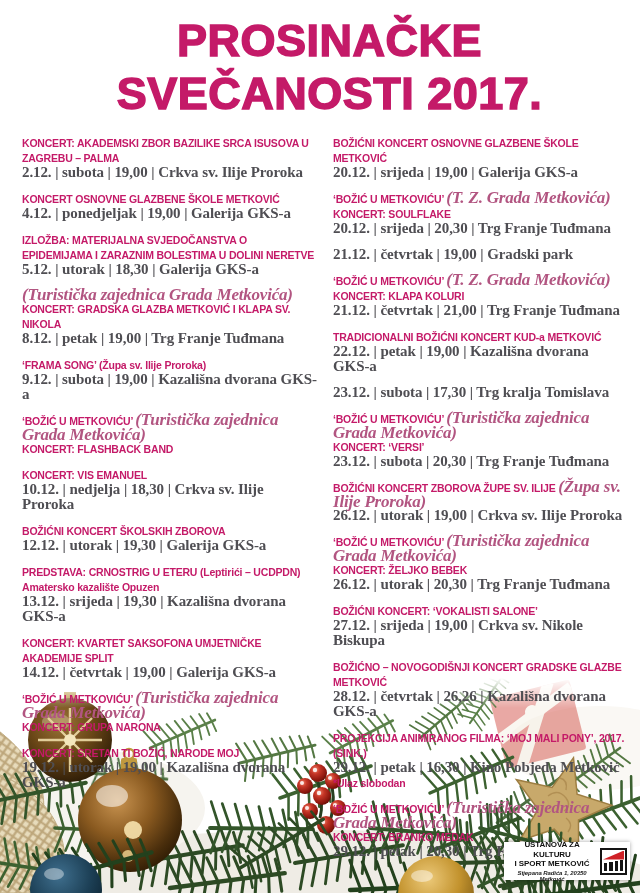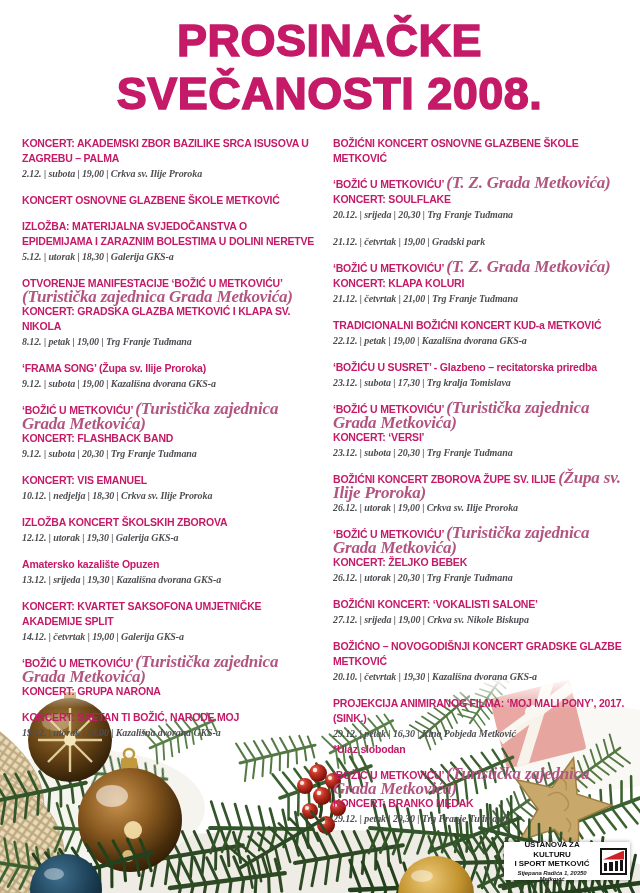--- a/index.html
+++ b/index.html
@@ -16,22 +16,22 @@
   .cols { position:absolute; top:135px; left:22px; right:12px; display:flex; gap:16px; z-index:2; }
   .col  { width:295px; }
   .event { margin-bottom:11px; }
   .ln { line-height:13px; }
   .seg-heading, .seg-free {
       color:#c41a68; font-weight:bold; font-size:10.5px; letter-spacing:-0.2px; }
   .seg-note {
       font-family:"Liberation Serif", serif; font-style:italic; font-weight:bold;
       color:#b25581; font-size:17px; letter-spacing:-0.2px; }
   .seg-details {
-      font-family:"Liberation Serif", serif; font-style:italic; font-weight:bold;
-      color:#4f4e53; font-size:10px; line-height:15px; letter-spacing:-0.1px; }
+      font-family:"Liberation Serif", serif; font-weight:bold;
+      color:#4f4e53; font-size:15px; line-height:15px; letter-spacing:-0.1px; }
 
   
   .deco { position:absolute; left:0; bottom:0; width:640px; height:215px; z-index:1; }
 
   
   .badge { position:absolute; left:504px; top:842px; width:126px; height:38px; z-index:3;
            background:#fff; display:flex; align-items:center; padding:2px 3px;
            box-shadow:0 0 4px rgba(0,0,0,.35); }
   .badge-text { flex:1; text-align:center; }
   .badge-l  { font-size:8px; font-weight:bold; color:#101010; line-height:9.5px; letter-spacing:-0.1px; }
@@ -45,99 +45,99 @@
   .logo-bars i:nth-child(1){height:70%;} .logo-bars i:nth-child(2){height:80%;}
   .logo-bars i:nth-child(3){height:90%;} .logo-bars i:nth-child(4){height:100%;}
 </style>
 </head>
 <body>
 
 <div class="page">
 
   <header class="title">
     <div>PROSINAČKE</div>
-    <div>SVEČANOSTI 2008.</div>
+    <div>SVEČANOSTI 2017.</div>
   </header>
 
   <main class="cols">
     <div class="col" id="col-left">
         <div class="event">
           <div class="ln"><span class="seg-heading">KONCERT: AKADEMSKI ZBOR BAZILIKE SRCA ISUSOVA U ZAGREBU – PALMA</span></div>
           <div class="ln"><span class="seg-details">2.12. | subota | 19,00 | Crkva sv. Ilije Proroka</span></div>
         </div>
         <div class="event">
           <div class="ln"><span class="seg-heading">KONCERT OSNOVNE GLAZBENE ŠKOLE METKOVIĆ</span></div>
+          <div class="ln"><span class="seg-details">4.12. | ponedjeljak | 19,00 | Galerija GKS-a</span></div>
         </div>
         <div class="event">
           <div class="ln"><span class="seg-heading">IZLOŽBA: MATERIJALNA SVJEDOČANSTVA O EPIDEMIJAMA I ZARAZNIM BOLESTIMA U DOLINI NERETVE</span></div>
           <div class="ln"><span class="seg-details">5.12. | utorak | 18,30 | Galerija GKS-a</span></div>
         </div>
         <div class="event">
-          <div class="ln"><span class="seg-heading">OTVORENJE MANIFESTACIJE ‘BOŽIĆ U METKOVIĆU’</span></div>
           <div class="ln"><span class="seg-note">(Turistička zajednica Grada Metkovića)</span></div>
           <div class="ln"><span class="seg-heading">KONCERT: GRADSKA GLAZBA METKOVIĆ I KLAPA SV. NIKOLA</span></div>
           <div class="ln"><span class="seg-details">8.12. | petak | 19,00 | Trg Franje Tuđmana</span></div>
         </div>
         <div class="event">
           <div class="ln"><span class="seg-heading">‘FRAMA SONG’ (Župa sv. Ilije Proroka)</span></div>
           <div class="ln"><span class="seg-details">9.12. | subota | 19,00 | Kazališna dvorana GKS-a</span></div>
         </div>
         <div class="event">
           <div class="ln"><span class="seg-heading">‘BOŽIĆ U METKOVIĆU’ </span><span class="seg-note">(Turistička zajednica Grada Metkovića)</span></div>
           <div class="ln"><span class="seg-heading">KONCERT: FLASHBACK BAND</span></div>
-          <div class="ln"><span class="seg-details">9.12. | subota | 20,30 | Trg Franje Tuđmana</span></div>
         </div>
         <div class="event">
           <div class="ln"><span class="seg-heading">KONCERT: VIS EMANUEL</span></div>
           <div class="ln"><span class="seg-details">10.12. | nedjelja | 18,30 | Crkva sv. Ilije Proroka</span></div>
         </div>
         <div class="event">
-          <div class="ln"><span class="seg-heading">IZLOŽBA KONCERT ŠKOLSKIH ZBOROVA</span></div>
+          <div class="ln"><span class="seg-heading">BOŽIĆNI KONCERT ŠKOLSKIH ZBOROVA</span></div>
           <div class="ln"><span class="seg-details">12.12. | utorak | 19,30 | Galerija GKS-a</span></div>
         </div>
         <div class="event">
+          <div class="ln"><span class="seg-heading">PREDSTAVA: CRNOSTRIG U ETERU (Leptirići – UCDPDN)</span></div>
           <div class="ln"><span class="seg-free">Amatersko kazalište Opuzen</span></div>
           <div class="ln"><span class="seg-details">13.12. | srijeda | 19,30 | Kazališna dvorana GKS-a</span></div>
         </div>
         <div class="event">
           <div class="ln"><span class="seg-heading">KONCERT: KVARTET SAKSOFONA UMJETNIČKE AKADEMIJE SPLIT</span></div>
           <div class="ln"><span class="seg-details">14.12. | četvrtak | 19,00 | Galerija GKS-a</span></div>
         </div>
         <div class="event">
           <div class="ln"><span class="seg-heading">‘BOŽIĆ U METKOVIĆU’ </span><span class="seg-note">(Turistička zajednica Grada Metkovića)</span></div>
           <div class="ln"><span class="seg-heading">KONCERT: GRUPA NARONA</span></div>
         </div>
         <div class="event">
           <div class="ln"><span class="seg-heading">KONCERT: SRETAN TI BOŽIĆ, NARODE MOJ</span></div>
           <div class="ln"><span class="seg-details">19.12. | utorak | 19,00 | Kazališna dvorana GKS-a</span></div>
         </div>
       </div>
     <div class="col" id="col-right">
         <div class="event">
           <div class="ln"><span class="seg-heading">BOŽIĆNI KONCERT OSNOVNE GLAZBENE ŠKOLE METKOVIĆ</span></div>
+          <div class="ln"><span class="seg-details">20.12. | srijeda | 19,00 | Galerija GKS-a</span></div>
         </div>
         <div class="event">
           <div class="ln"><span class="seg-heading">‘BOŽIĆ U METKOVIĆU’ </span><span class="seg-note">(T. Z. Grada Metkovića)</span></div>
           <div class="ln"><span class="seg-heading">KONCERT: SOULFLAKE</span></div>
           <div class="ln"><span class="seg-details">20.12. | srijeda | 20,30 | Trg Franje Tuđmana</span></div>
         </div>
         <div class="event">
           <div class="ln"><span class="seg-details">21.12. | četvrtak | 19,00 | Gradski park</span></div>
         </div>
         <div class="event">
           <div class="ln"><span class="seg-heading">‘BOŽIĆ U METKOVIĆU’ </span><span class="seg-note">(T. Z. Grada Metkovića)</span></div>
           <div class="ln"><span class="seg-heading">KONCERT: KLAPA KOLURI</span></div>
           <div class="ln"><span class="seg-details">21.12. | četvrtak | 21,00 | Trg Franje Tuđmana</span></div>
         </div>
         <div class="event">
           <div class="ln"><span class="seg-heading">TRADICIONALNI BOŽIĆNI KONCERT KUD-a METKOVIĆ</span></div>
           <div class="ln"><span class="seg-details">22.12. | petak | 19,00 | Kazališna dvorana GKS-a</span></div>
         </div>
         <div class="event">
-          <div class="ln"><span class="seg-heading">‘BOŽIĆU U SUSRET’ - Glazbeno – recitatorska priredba</span></div>
           <div class="ln"><span class="seg-details">23.12. | subota | 17,30 | Trg kralja Tomislava</span></div>
         </div>
         <div class="event">
           <div class="ln"><span class="seg-heading">‘BOŽIĆ U METKOVIĆU’ </span><span class="seg-note">(Turistička zajednica Grada Metkovića)</span></div>
           <div class="ln"><span class="seg-heading">KONCERT: ‘VERSI’</span></div>
           <div class="ln"><span class="seg-details">23.12. | subota | 20,30 | Trg Franje Tuđmana</span></div>
         </div>
         <div class="event">
           <div class="ln"><span class="seg-heading">BOŽIĆNI KONCERT ZBOROVA ŽUPE SV. ILIJE </span><span class="seg-note">(Župa sv. Ilije Proroka)</span></div>
           <div class="ln"><span class="seg-details">26.12. | utorak | 19,00 | Crkva sv. Ilije Proroka</span></div>
@@ -146,21 +146,21 @@
           <div class="ln"><span class="seg-heading">‘BOŽIĆ U METKOVIĆU’ </span><span class="seg-note">(Turistička zajednica Grada Metkovića)</span></div>
           <div class="ln"><span class="seg-heading">KONCERT: ŽELJKO BEBEK</span></div>
           <div class="ln"><span class="seg-details">26.12. | utorak | 20,30 | Trg Franje Tuđmana</span></div>
         </div>
         <div class="event">
           <div class="ln"><span class="seg-heading">BOŽIĆNI KONCERT: ‘VOKALISTI SALONE’</span></div>
           <div class="ln"><span class="seg-details">27.12. | srijeda | 19,00 | Crkva sv. Nikole Biskupa</span></div>
         </div>
         <div class="event">
           <div class="ln"><span class="seg-heading">BOŽIĆNO – NOVOGODIŠNJI KONCERT GRADSKE GLAZBE METKOVIĆ</span></div>
-          <div class="ln"><span class="seg-details">20.10. | četvrtak | 19,30 | Kazališna dvorana GKS-a</span></div>
+          <div class="ln"><span class="seg-details">28.12. | četvrtak | 26,26 | Kazališna dvorana GKS-a</span></div>
         </div>
         <div class="event">
           <div class="ln"><span class="seg-heading">PROJEKCIJA ANIMIRANOG FILMA: ‘MOJ MALI PONY’, 2017. (SINK.)</span></div>
           <div class="ln"><span class="seg-details">29.12. | petak | 16,30 | Kino Pobjeda Metković</span></div>
           <div class="ln"><span class="seg-free">*Ulaz slobodan</span></div>
         </div>
         <div class="event">
           <div class="ln"><span class="seg-heading">‘BOŽIĆ U METKOVIĆU’ </span><span class="seg-note">(Turistička zajednica Grada Metkovića)</span></div>
           <div class="ln"><span class="seg-heading">KONCERT: BRANKO MEDAK</span></div>
           <div class="ln"><span class="seg-details">29.12. | petak | 20,30 | Trg Franje Tuđmana</span></div>

